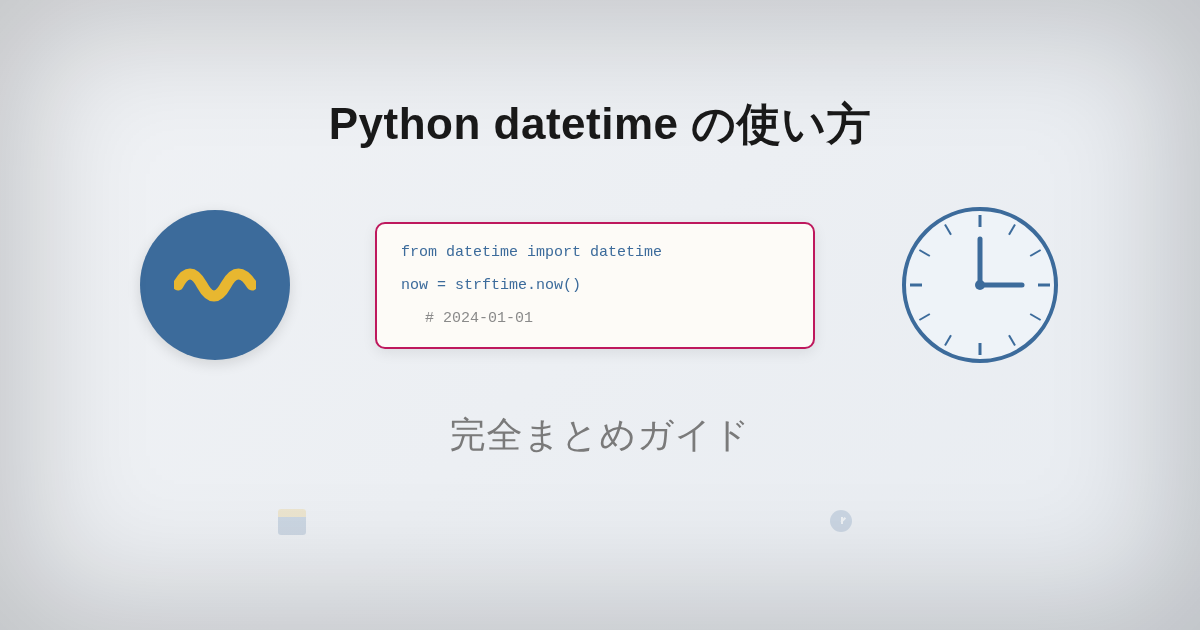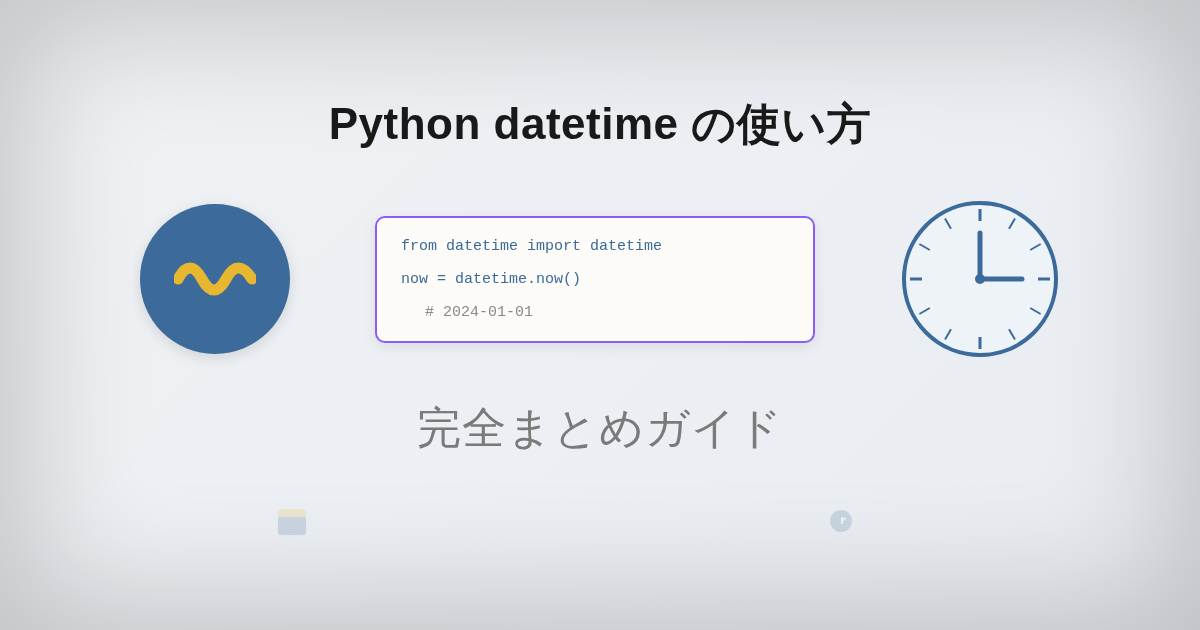--- a/index.html
+++ b/index.html
@@ -17,20 +17,21 @@
     box-shadow: inset 0 0 120px 30px rgba(0,0,0,0.18);
     pointer-events: none;
   }
   .content {
     position: absolute;
     inset: 0;
     display: flex;
     flex-direction: column;
     align-items: center;
     padding-top: 95px;
+    gap: 6px;
   }
   .title {
     font-size: 44px;
     font-weight: 700;
     color: #1a1a1a;
     letter-spacing: 0.5px;
   }
   .row {
     display: flex;
     align-items: center;
@@ -44,21 +45,21 @@
     border-radius: 50%;
     background: #3c6b9b;
     display: flex;
     align-items: center;
     justify-content: center;
     box-shadow: 0 4px 14px rgba(0,0,0,0.12);
   }
   .code-card {
     width: 440px;
     background: #fdfbf7;
-    border: 2px solid #8b5cf6;
+    border: 2px solid #be185d;
     border-radius: 10px;
     padding: 18px 24px;
     box-shadow: 0 4px 14px rgba(0,0,0,0.08);
   }
   .code-line {
     font-family: "SFMono-Regular", Consolas, "Liberation Mono", Menlo, monospace;
     font-size: 15px;
     color: #3c6b9b;
     line-height: 1.4;
     margin-bottom: 12px;
@@ -66,21 +67,21 @@
   }
   .code-line:last-child { margin-bottom: 0; margin-left: 24px; }
   .code-line.comment { color: #8a8a8a; }
   .clock {
     width: 160px;
     height: 160px;
     position: relative;
   }
   .subtitle {
     margin-top: 40px;
-    font-size: 44px;
+    font-size: 36px;
     color: #7a7a7a;
     font-weight: 400;
     letter-spacing: 1px;
   }
   .deco-calendar {
     position: absolute;
     left: 278px;
     top: 507px;
     width: 28px;
     height: 28px;
@@ -134,21 +135,21 @@
   <div class="row">
 
     <div class="python-badge">
       <svg width="82" height="52" viewBox="0 0 82 52">
         <path d="M 4 26 Q 16 4, 28 26 T 52 26 T 78 26" stroke="#e8b730" stroke-width="11" fill="none" stroke-linecap="round"></path>
       </svg>
     </div>
 
     <div class="code-card">
       <div class="code-line">from datetime import datetime</div>
-      <div class="code-line">now = datetime.now()</div>
+      <div class="code-line">now = strftime.now()</div>
       <div class="code-line comment"># 2024-01-01</div>
     </div>
 
     <div class="clock">
       <svg width="160" height="160" viewBox="0 0 160 160">
         <circle cx="80" cy="80" r="76" fill="#eef3f8" stroke="#3c6b9b" stroke-width="4"></circle>
 
         <line x1="80" y1="10" x2="80" y2="22" stroke="#3c6b9b" stroke-width="3"></line>
         <line x1="80" y1="138" x2="80" y2="150" stroke="#3c6b9b" stroke-width="3"></line>
         <line x1="10" y1="80" x2="22" y2="80" stroke="#3c6b9b" stroke-width="3"></line>

